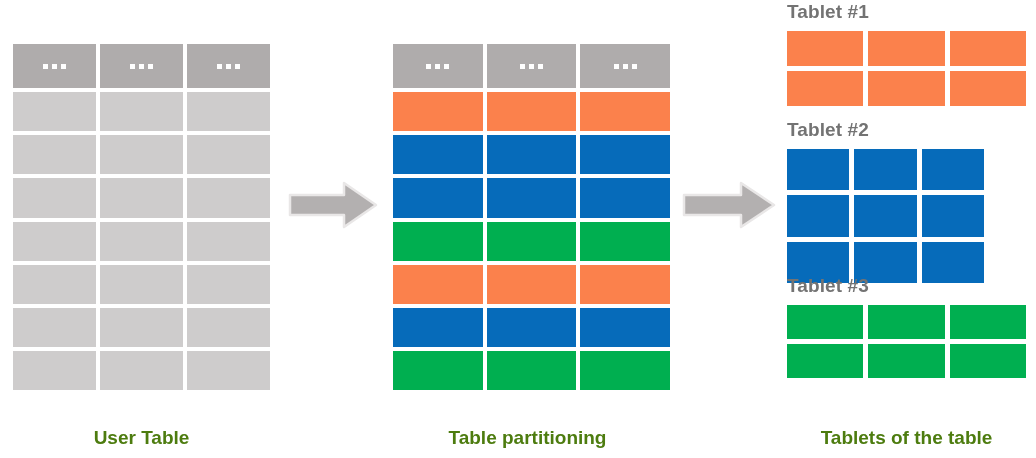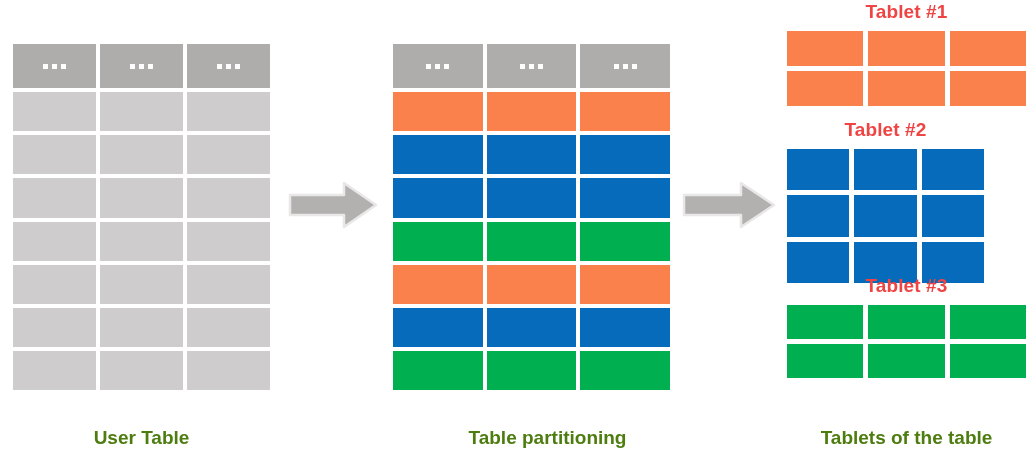--- a/index.html
+++ b/index.html
@@ -75,22 +75,22 @@
 
   
   .tablet {
     position: absolute;
   }
   .tablet .tablet-title {
     position: absolute;
     left: 0;
     right: 0;
     top: 0;
-    text-align: center;
-    color: #ef4444;
+    text-align: left;
+    color: #737373;
     font-size: 19px;
     font-weight: bold;
     letter-spacing: 0.1px;
     line-height: 1;
     white-space: nowrap;
   }
   .tablet .grid {
     position: absolute;
     left: 0;
     right: 0;
@@ -304,17 +304,17 @@
       <div class="row">
         <div class="cell green"></div>
         <div class="cell green"></div>
         <div class="cell green"></div>
       </div>
     </div>
   </div>
 
   <div class="caption" style="left:13px; top:428px; width:257px;">User Table</div>
 
-  <div class="caption" style="left:409px; top:428px; width:277px;">Table partitioning</div>
+  <div class="caption" style="left:389px; top:428px; width:277px;">Table partitioning</div>
 
   <div class="caption" style="left:787px; top:428px; width:239px;text-align:center;">Tablets of the table</div>
 
 </div>
 
 </body></html>

